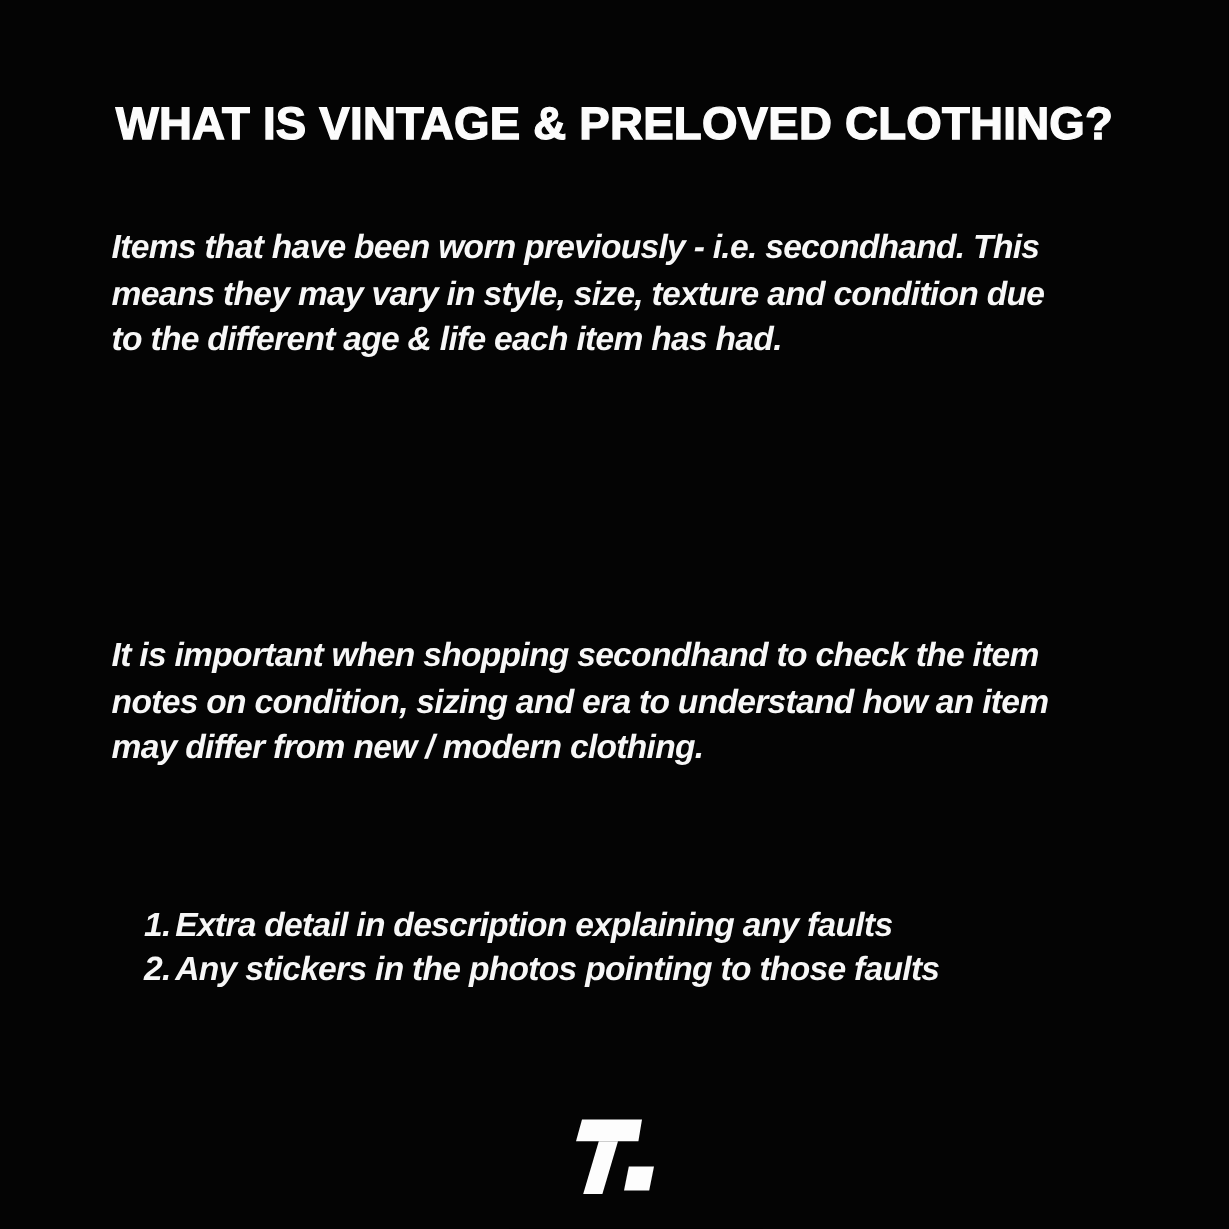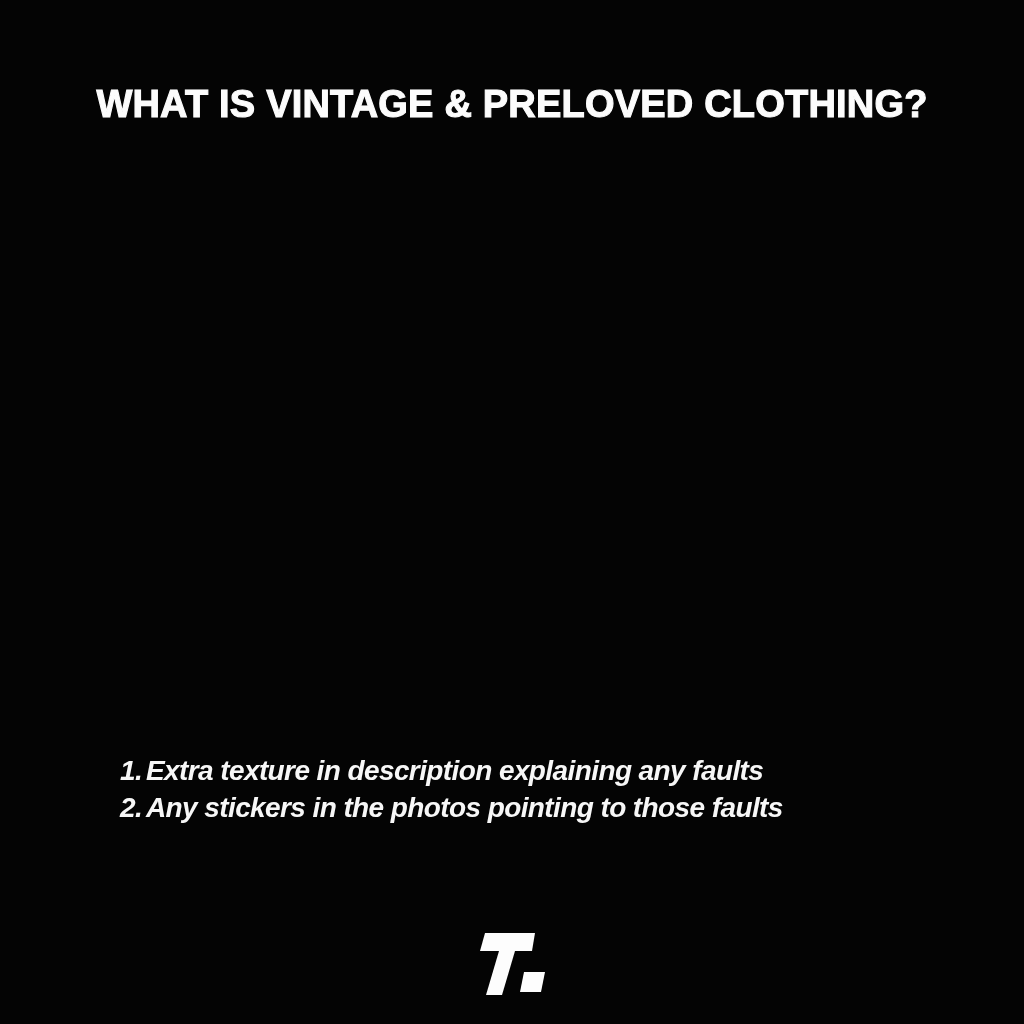--- a/index.html
+++ b/index.html
@@ -82,28 +82,34 @@
   }
   .logo polygon { fill: #fdfdfd; }
 </style>
 </head>
 <body>
 
 <div class="canvas">
 
   <h1 class="heading h1">WHAT IS VINTAGE &amp; PRELOVED CLOTHING?</h1>
 
+  <p class="body-text para1">Items that have been worn previously - i.e. secondhand. This
+means they may vary in style, size, texture and condition due
+to the different age &amp; life each item has had.</p>
 
 
+  <p class="body-text para2">It is important when shopping secondhand to check the item
+notes on condition, sizing and era to understand how an item
+may differ from new / modern clothing.</p>
 
 
   <ol class="checklist">
     <li>
       <span class="num">1.</span>
-      <span>Extra texture in description explaining any faults</span>
+      <span>Extra detail in description explaining any faults</span>
     </li>
     <li>
       <span class="num">2.</span>
       <span>Any stickers in the photos pointing to those faults</span>
     </li>
   </ol>
 
   <svg class="logo" viewBox="0 0 70 66" role="img" aria-label="T.">
     <polygon points="7,2 57,2 54,20 2,20"></polygon>
     <polygon points="21,20 37,20 24,64 8,64"></polygon>

